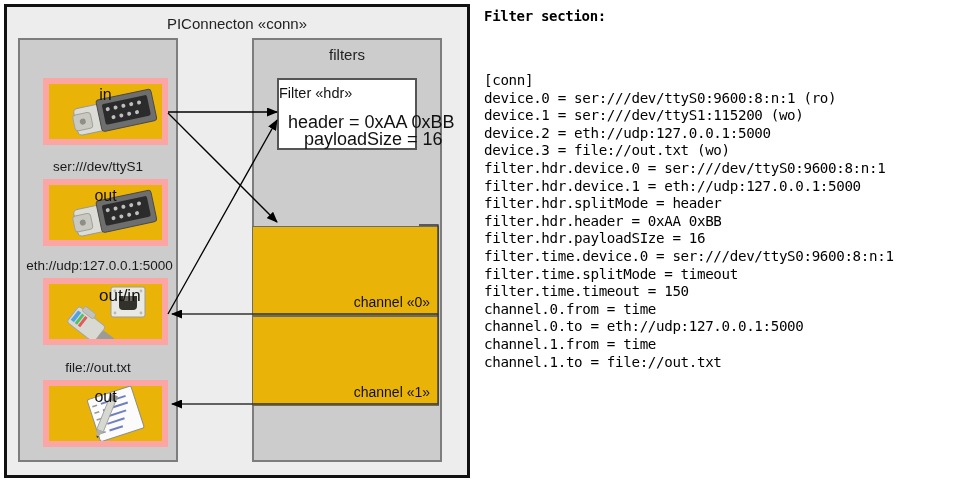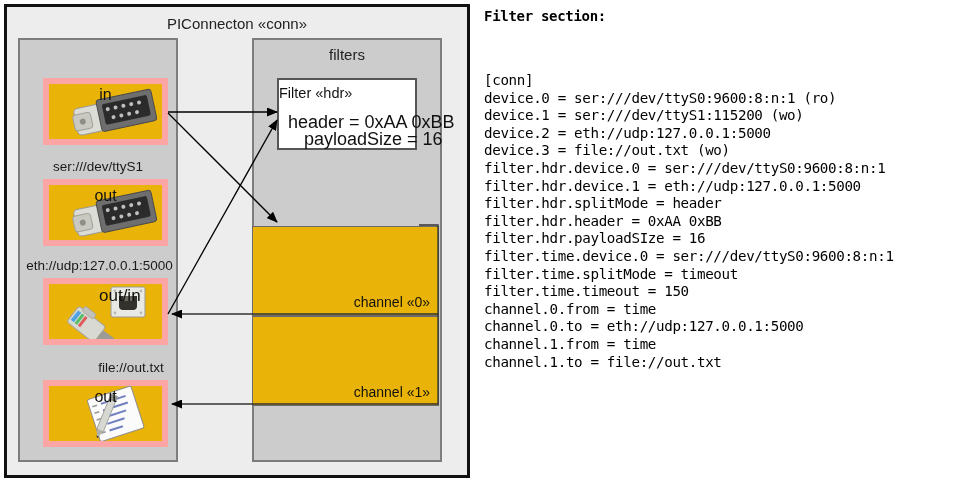--- a/index.html
+++ b/index.html
@@ -165,21 +165,21 @@
           <rect x="2" y="4" width="4" height="12" fill="#4fa3e3"></rect>
           <rect x="7" y="4" width="3" height="12" fill="#54c063"></rect>
           <rect x="11" y="4" width="3" height="12" fill="#e05a5a"></rect>
           <rect x="34" y="4" width="16" height="12" rx="3" fill="#9c9c96"></rect>
           <rect x="50" y="6" width="14" height="8" rx="3" fill="#8a8a84"></rect>
         </g>
       </svg>
     </div>
   </div>
 
-  <div class="dev-label" style="left:18px;top:360px;width:160px;padding-left:33px;">file://out.txt</div>
+  <div class="dev-label" style="left:18px;top:360px;width:160px;">file://out.txt</div>
   <div class="dev-box" style="left:43px;top:380px;width:125px;height:67px;">
     <div class="dev-io">out</div>
     <div class="icon-wrap">
       <svg viewBox="0 0 125 67" width="125" height="67">
         <g transform="translate(38,14) rotate(-18)">
           <rect x="0" y="0" width="46" height="44" rx="2" fill="#fbfbfb" stroke="#8f8f89" stroke-width="1"></rect>
           <g stroke="#6f7fbf" stroke-width="2">
             <line x1="12" y1="8" x2="38" y2="8"></line>
             <line x1="12" y1="15" x2="38" y2="15"></line>
             <line x1="12" y1="22" x2="34" y2="22"></line>

